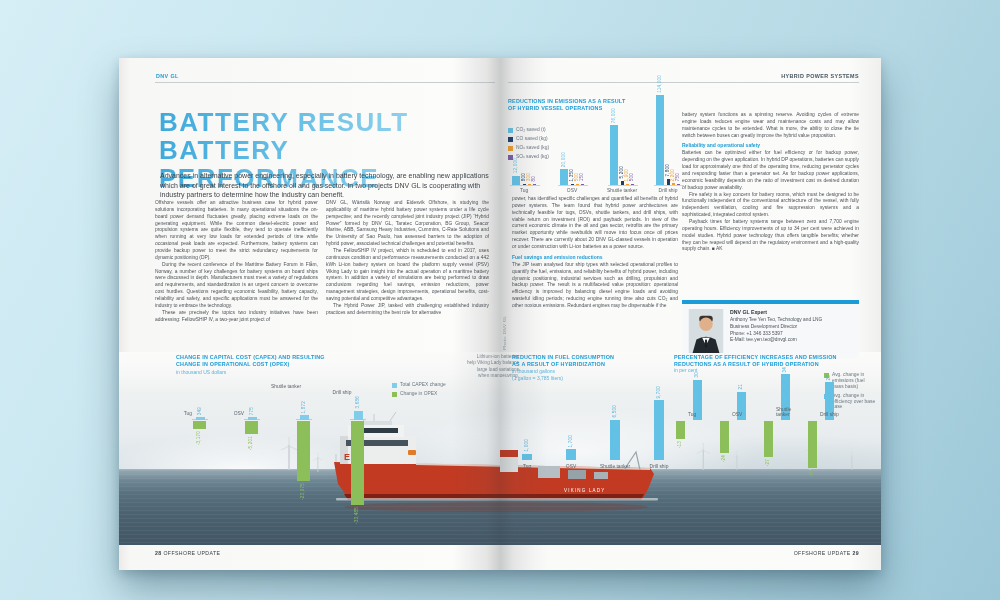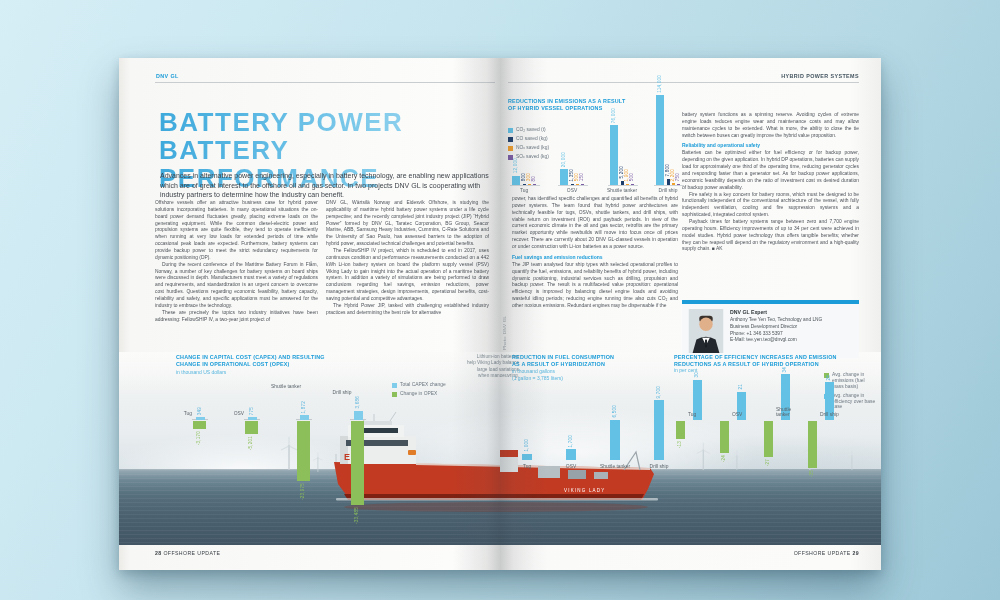--- a/index.html
+++ b/index.html
@@ -72,21 +72,21 @@
     <div class="stack-r"></div>
     <div class="stack-b"></div>
 
     <div class="pages">
 
       <div class="page left">
         <div class="abs kicker" style="left:37px;top:15px;">DNV GL</div>
         <div class="abs rule" style="left:36px;top:24px;width:340px;"></div>
 
         <div class="abs headline" style="left:40px;top:50px;width:330px;">
-          <span>BATTERY POWER</span><br>
+          <span>BATTERY RESULT</span><br>
           <span>BATTERY PERFORMANCE</span>
         </div>
 
         <div class="abs intro" style="left:41px;top:113px;width:332px;">Advances in alternative power engineering, especially in battery technology, are enabling new applications which are of great interest to the offshore oil and gas sector. In two projects DNV GL is cooperating with industry partners to determine how the industry can benefit.</div>
 
         <div class="abs bodycol" style="left:36px;top:142px;width:163px;height:152px;overflow:hidden;">
           <p>Offshore vessels offer an attractive business case for hybrid power solutions incorporating batteries. In many operational situations the on-board power demand fluctuates greatly, placing extreme loads on the generating equipment. While the common diesel-electric power and propulsion systems are quite flexible, they tend to operate inefficiently when running at very low loads for extended periods of time while occasional peak loads are expected. Furthermore, battery systems can provide backup power to meet the strict redundancy requirements for dynamic positioning (DP).</p>
           <p>During the recent conference of the Maritime Battery Forum in Flåm, Norway, a number of key challenges for battery systems on board ships were discussed in depth. Manufacturers must meet a variety of regulations and requirements, and standardization is an urgent concern to overcome cost hurdles. Questions regarding economic feasibility, battery capacity, reliability and safety, and specific applications must be answered for the industry to embrace the technology.</p>
           <p>These are precisely the topics two industry initiatives have been addressing: FellowSHIP IV, a two-year joint project of</p>
         </div>

